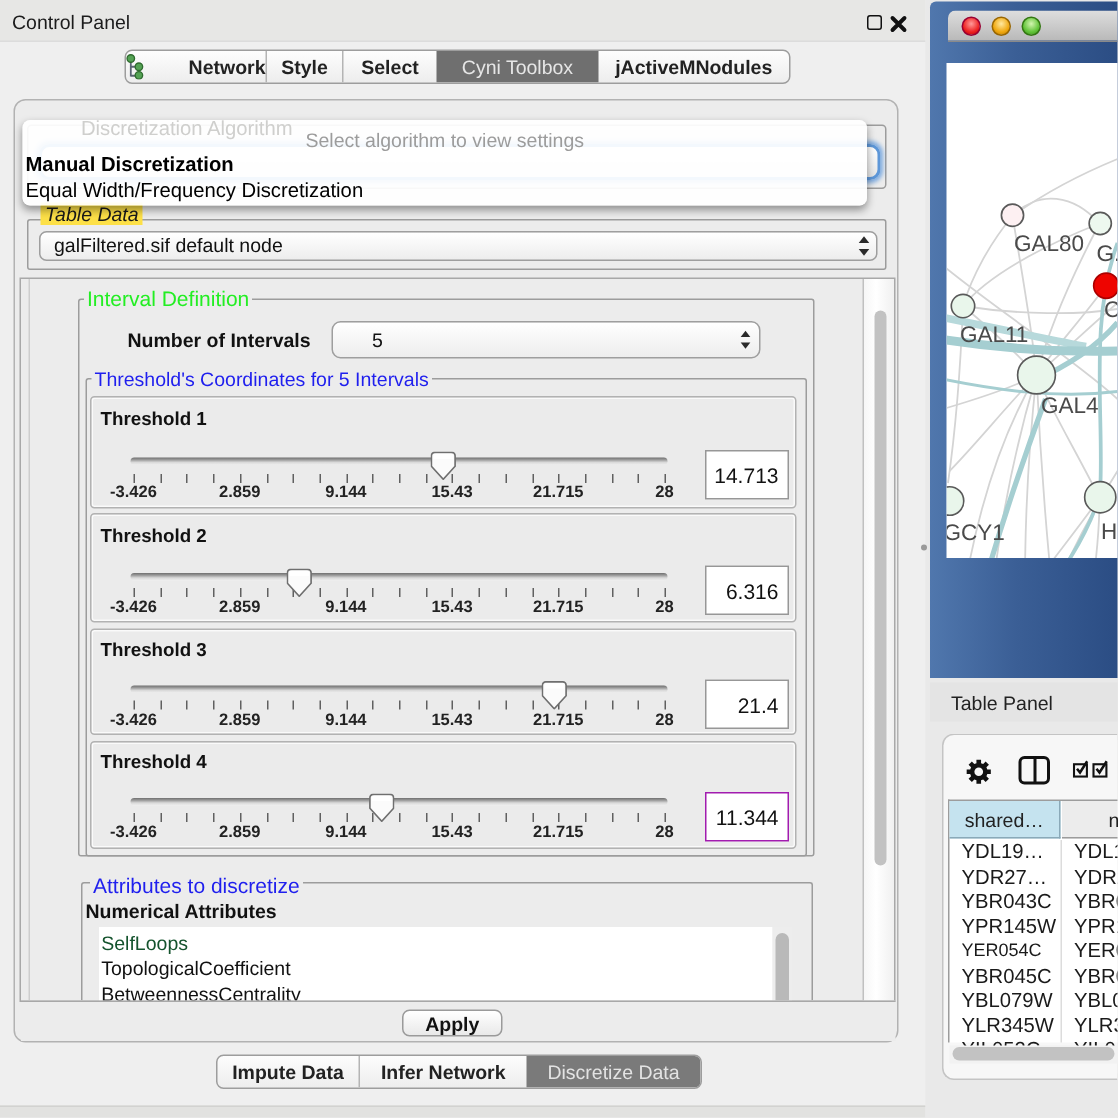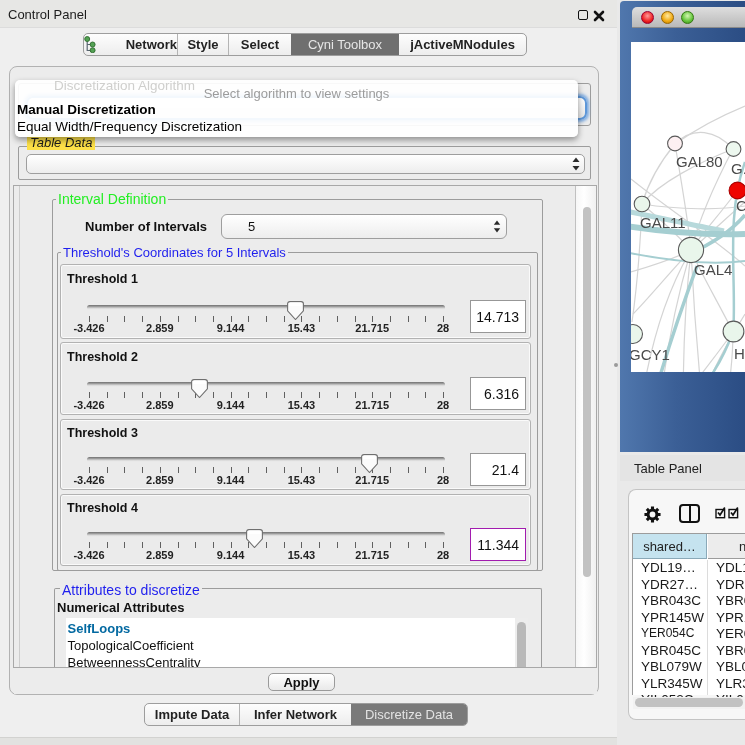--- a/index.html
+++ b/index.html
@@ -37,20 +37,21 @@
 </div>
 
 <div class="abs" style="left:9px;top:66px;width:590px;height:629px;background:#ececec;border:1px solid #b2b2b2;border-radius:8px;"></div>
 
 <div class="abs" style="left:18px;top:83px;width:573px;height:43px;border:1px solid #9c9c9c;border-radius:3px;"></div>
 <div class="abs" style="left:26px;top:96px;width:561px;height:24px;border-radius:7px;background:linear-gradient(#fff,#e6e6e6);border:2.5px solid #5e97d8;box-shadow:0 0 3px 1.5px rgba(90,150,220,0.75);"></div>
 
 <div class="abs" style="left:18px;top:146px;width:573px;height:34px;border:1px solid #9c9c9c;border-radius:2px;"></div>
 <div class="abs" style="left:27px;top:135px;font-size:13px;color:#1a1a1a;background:#fde047;padding:0 3px;font-style:italic;">Table Data</div>
 <div class="abs" style="left:26px;top:154px;width:559px;height:20px;border-radius:5px;background:linear-gradient(#ffffff,#ededed);border:1px solid #9e9e9e;"></div>
+<div class="abs" style="left:36px;top:156px;font-size:13px;color:#111;">galFiltered.sif default node</div>
 <svg class="abs" style="left:571px;top:157px" width="10" height="14" viewBox="0 0 10 14">
       <path d="M5 0.5 L8.5 5 L1.5 5 Z" fill="#2a2a2a"></path>
       <path d="M5 13.5 L8.5 9 L1.5 9 Z" fill="#2a2a2a"></path>
     </svg>
 
 <div class="abs" style="left:13px;top:185px;width:584px;height:483px;border:1px solid #a8a8a8;"></div>
 <div class="abs" style="left:19px;top:186px;width:1px;height:481px;background:#cdcdcd;"></div>
 <div class="abs" style="left:575px;top:186px;width:21px;height:481px;background:linear-gradient(90deg,#f6f6f6,#ffffff 40%,#f0f0f0);border-left:1px solid #c0c0c0;"></div>
 <div class="abs" style="left:583px;top:207px;width:8px;height:370px;background:#c2c2c2;border-radius:4px;"></div>
 
@@ -208,21 +209,21 @@
         <path d="M0.6 2.8 a2.2 2.2 0 0 1 2.2 -2.2 h11.4 a2.2 2.2 0 0 1 2.2 2.2 v7 l-7.9 8.7 l-7.9 -8.7 z" fill="#fbfbfb" stroke="#6f6f6f" stroke-width="1.1"></path>
         <path d="M2 3 a1.5 1.5 0 0 1 1.5 -1.5 h10 a1.5 1.5 0 0 1 1.5 1.5 v2 h-13 z" fill="#ffffff"></path>
       </svg>
       <div class="abs" style="left:470px;top:527.5px;width:56px;height:33px;background:#fff;border:1px solid #a21caf;font-size:14px;color:#111;text-align:right;padding:8px 6px 0 0;">11.344</div>
     </div>
 
 <div class="abs" style="left:54px;top:588px;width:488px;height:79px;border:1px solid #9c9c9c;border-top-left-radius:2px;border-top-right-radius:2px;border-bottom:none;"></div>
 <div class="abs" style="left:60px;top:582px;font-size:14px;color:#1f1fee;background:#ececec;padding:0 2px;">Attributes to discretize</div>
 <div class="abs" style="left:57px;top:600px;font-size:13px;font-weight:bold;color:#111;">Numerical Attributes</div>
 <div class="abs" style="left:66px;top:618px;width:449px;height:49px;background:#fff;"></div>
-<div class="abs" style="left:67.5px;top:620.5px;font-size:13px;color:#0369a1;font-weight:bold;">SelfLoops</div>
+<div class="abs" style="left:67.5px;top:620.5px;font-size:13px;color:#14532d;">SelfLoops</div>
 <div class="abs" style="left:67.5px;top:637.5px;font-size:13px;color:#111;">TopologicalCoefficient</div>
 <div class="abs" style="left:67.5px;top:654.5px;font-size:13px;color:#111;">BetweennessCentrality</div>
 <div class="abs" style="left:515px;top:618px;width:13px;height:49px;background:#ededed;"></div>
 <div class="abs" style="left:517px;top:622px;width:9px;height:45px;background:#b9b9b9;border-radius:4.5px 4.5px 0 0;"></div>
 
 <div class="abs" style="left:14px;top:667px;width:583px;height:27px;background:#ececec;border-top:1px solid #a8a8a8;"></div>
 <div class="abs" style="left:268px;top:672.5px;width:67px;height:18px;border:1px solid #9a9a9a;border-radius:5px;background:linear-gradient(#ffffff,#e9e9e9);text-align:center;font-size:13px;font-weight:bold;color:#111;line-height:17px;">Apply</div>
 
 <div class="abs" style="left:144px;top:703px;width:324px;height:23px;border:1px solid #9d9d9d;border-radius:5px;background:linear-gradient(#fdfdfd,#ededed);overflow:hidden;display:flex;">
   <div style="width:95px;display:flex;align-items:center;justify-content:center;border-right:1px solid #b4b4b4;font-size:13px;font-weight:600;color:#222;">Impute Data</div>

